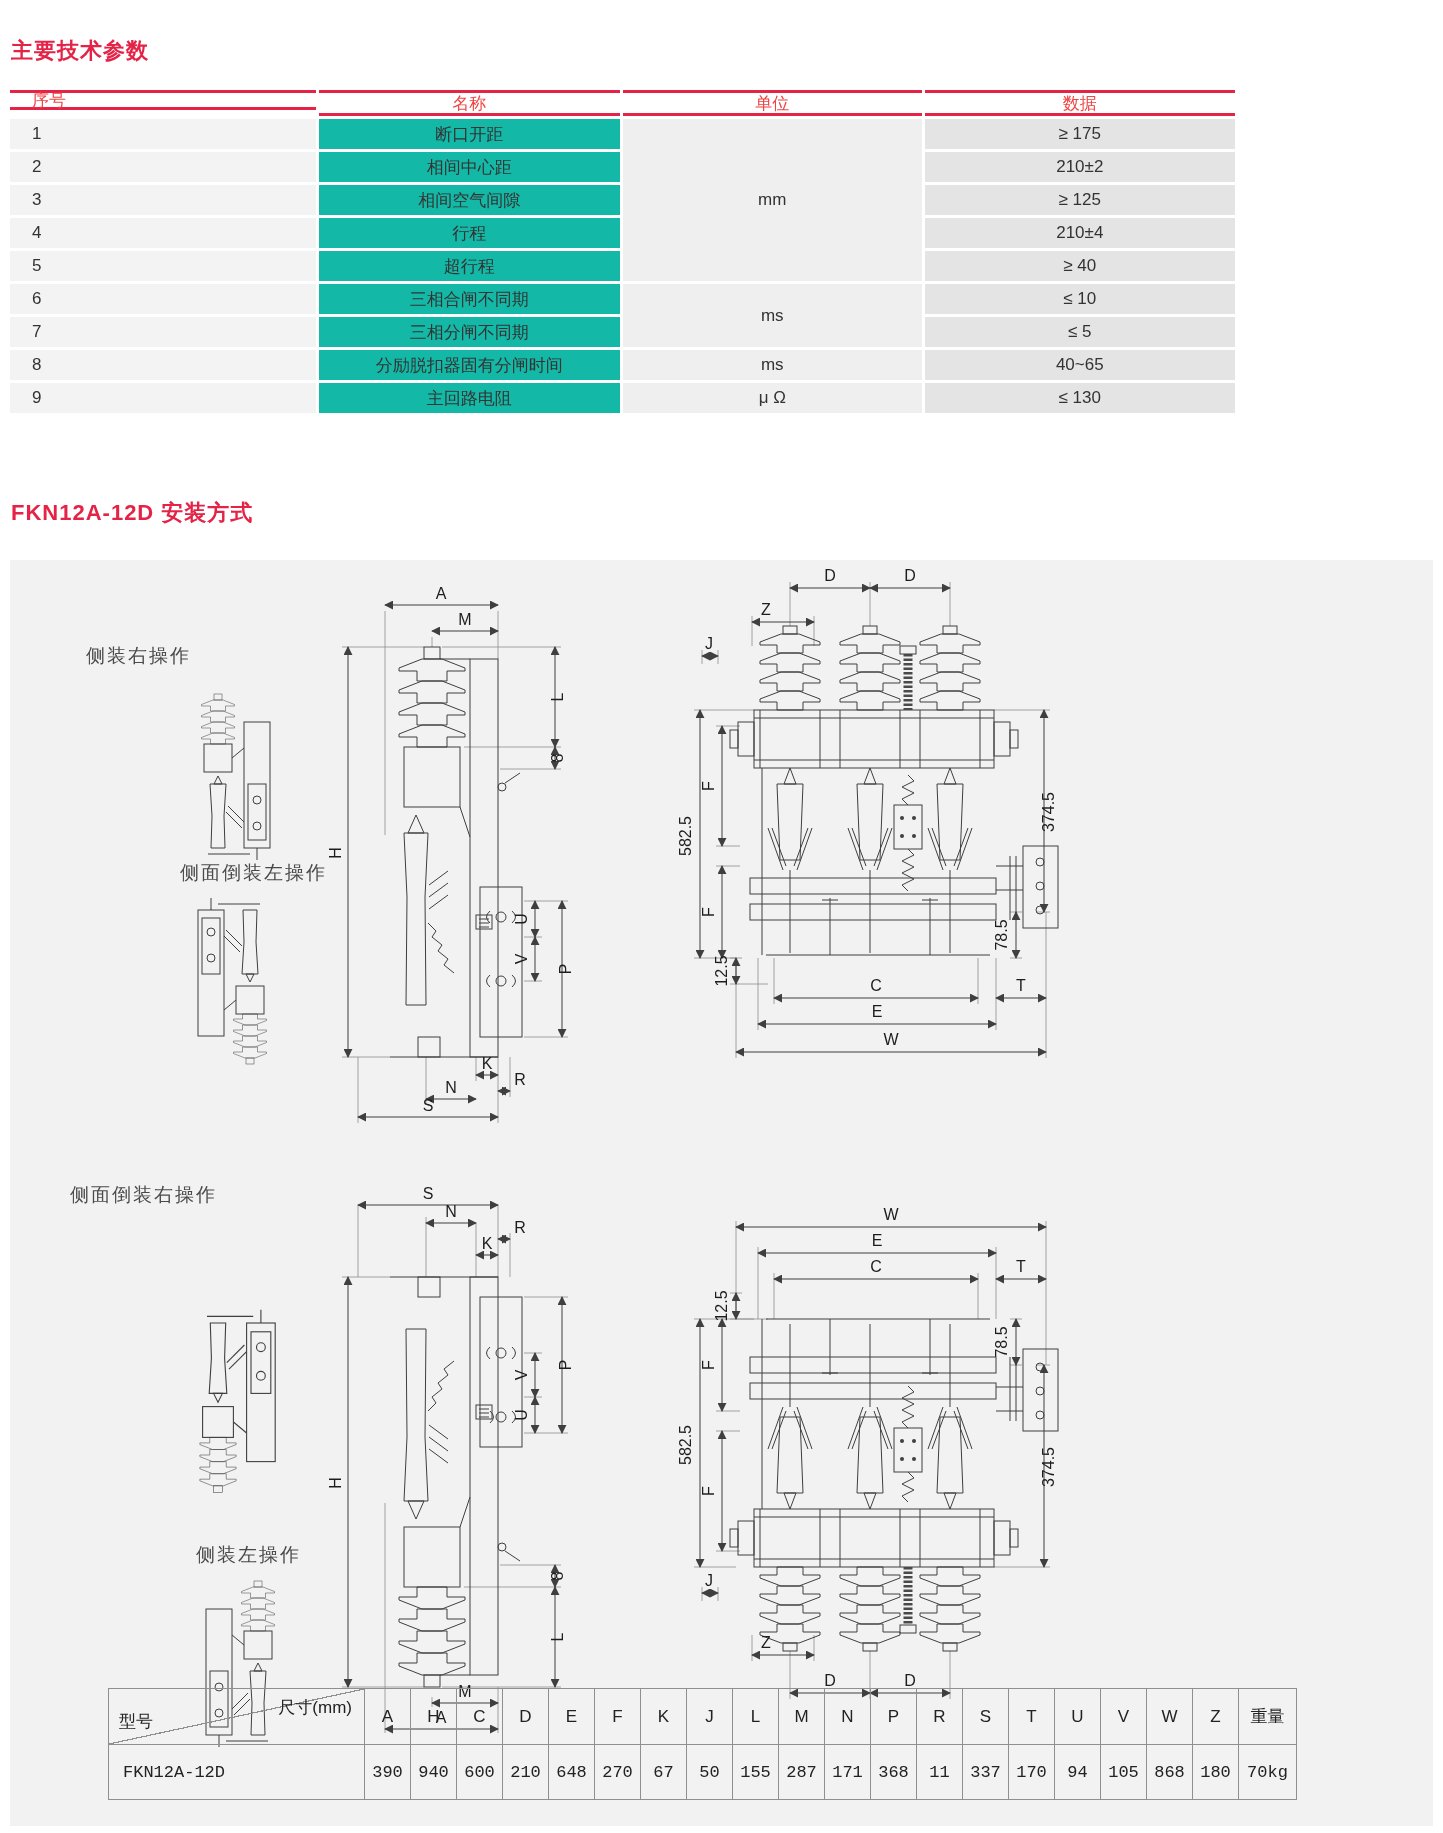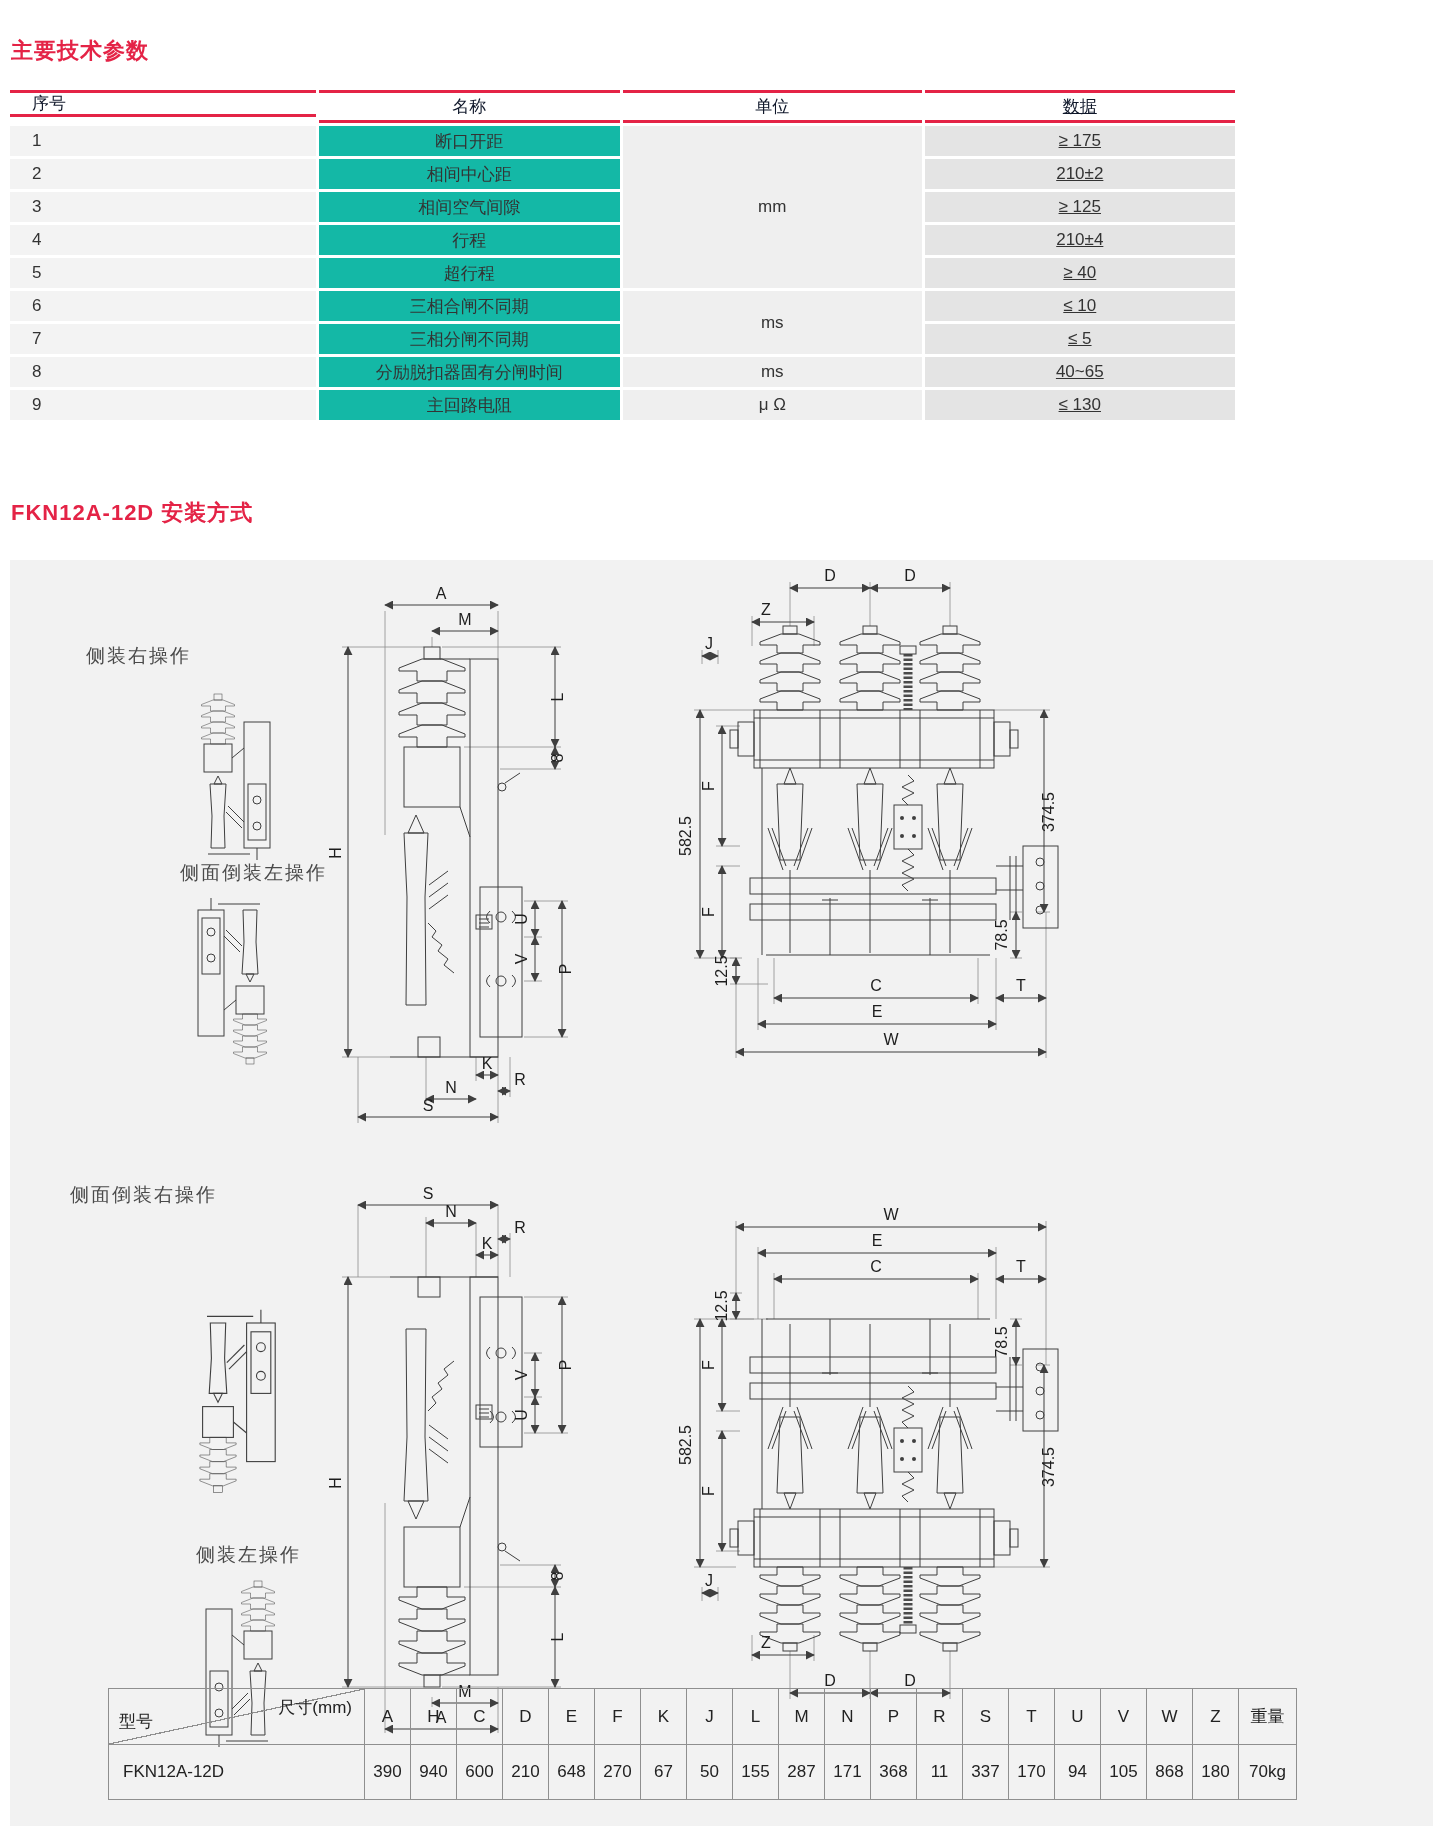--- a/index.html
+++ b/index.html
@@ -5,30 +5,30 @@
   html,body{margin:0;padding:0;background:#ffffff;}
   .page{position:relative;width:1443px;height:1833px;background:#fff;
         font-family:"Liberation Sans","DejaVu Sans",sans-serif;color:#333;overflow:hidden;}
   .h-red{position:absolute;left:11px;font-size:22px;font-weight:bold;color:#e42346;letter-spacing:1px;}
   #title-params{top:36px;}
   #title-install{top:498px;}
 
   
   .ptable{position:absolute;left:10px;top:90px;width:1225px;}
   .pt-hrow{display:flex;gap:3px;}
-  .pt-hcell{height:27px;border-top:3px solid #e42346;border-bottom:3px solid #e42346;
+  .pt-hcell{height:20px;border-top:3px solid #e42346;border-bottom:3px solid #e42346;
             background:#fff;display:flex;align-items:center;justify-content:center;
-            font-size:17px;color:#0f172a;}
+            font-size:17px;color:#ef4444;}
   .pt-hcell.first{justify-content:flex-start;padding-left:22px;box-sizing:border-box;}
   .pt-body{display:flex;gap:3px;margin-top:3px;}
   .pt-col{display:flex;flex-direction:column;gap:3px;}
   .pt-cell{height:30px;display:flex;align-items:center;justify-content:center;
            font-size:17px;color:#333;flex:0 0 auto;}
   .pt-cell.left{justify-content:flex-start;padding-left:22px;box-sizing:border-box;}
-  .w-no{width:307px;} .w-name{width:303px;} .w-unit{width:300px;} .w-data{width:312px;text-decoration:underline;}
+  .w-no{width:307px;} .w-name{width:303px;} .w-unit{width:300px;} .w-data{width:312px;}
   .bg-no{background:#f3f3f3;} .bg-name{background:#14b8a6;}
   .bg-unit{background:#efefef;} .bg-data{background:#e4e4e4;}
 
   
   .panel{position:absolute;left:10px;top:560px;width:1423px;height:1266px;background:#f2f2f2;}
   .orient-label{position:absolute;font-size:19px;color:#4a4a4a;letter-spacing:2px;}
   svg.drw{position:absolute;overflow:visible;}
   .ln{stroke:#3f3f3f;stroke-width:1;fill:none;}
   .thin{stroke:#8d8d8d;stroke-width:0.8;fill:none;}
   .dim{stroke:#3f3f3f;stroke-width:1;fill:none;}
@@ -36,21 +36,21 @@
   .dot{fill:#3f3f3f;stroke:none;}
   .dim-text{fill:#1d1d1d;font-family:"Liberation Sans","DejaVu Sans",sans-serif;
             font-size:16px;text-anchor:middle;}
 
   
   .stable{position:absolute;left:98px;top:1128px;width:1191px;}
   .st-row{display:flex;}
   .st-cell{box-sizing:border-box;border-right:1px solid #8f8f8f;border-bottom:1px solid #8f8f8f;
            display:flex;align-items:center;justify-content:center;font-size:17px;color:#222;}
   .st-row.hdr .st-cell{border-top:1px solid #8f8f8f;height:57px;}
-  .st-row.dat .st-cell{height:55px;}
+  .st-row.dat .st-cell{height:55px;font-family:Liberation Mono, monospace;}
   .st-cell.corner{border-left:1px solid #8f8f8f;position:relative;
      background:linear-gradient(to bottom right,transparent calc(50% - 0.6px),#8f8f8f calc(50% - 0.6px),#8f8f8f calc(50% + 0.6px),transparent calc(50% + 0.6px));}
   .corner-top{position:absolute;top:7px;right:12px;font-size:17px;}
   .corner-bottom{position:absolute;bottom:11px;left:10px;font-size:17px;}
   .st-cell.model{border-left:1px solid #8f8f8f;justify-content:flex-start;padding-left:14px;}
 </style>
 </head>
 <body>
 
 <div class="page">

